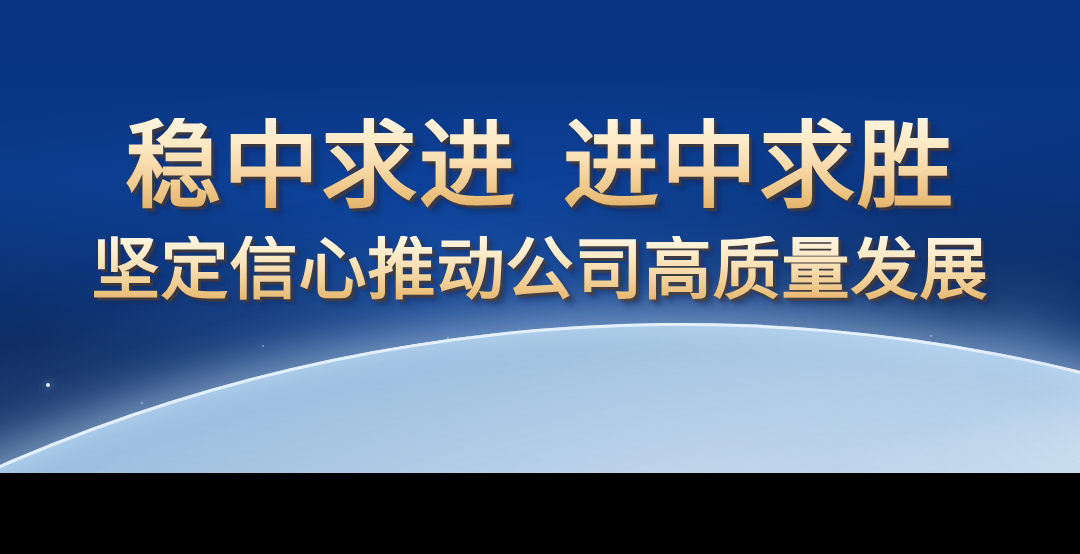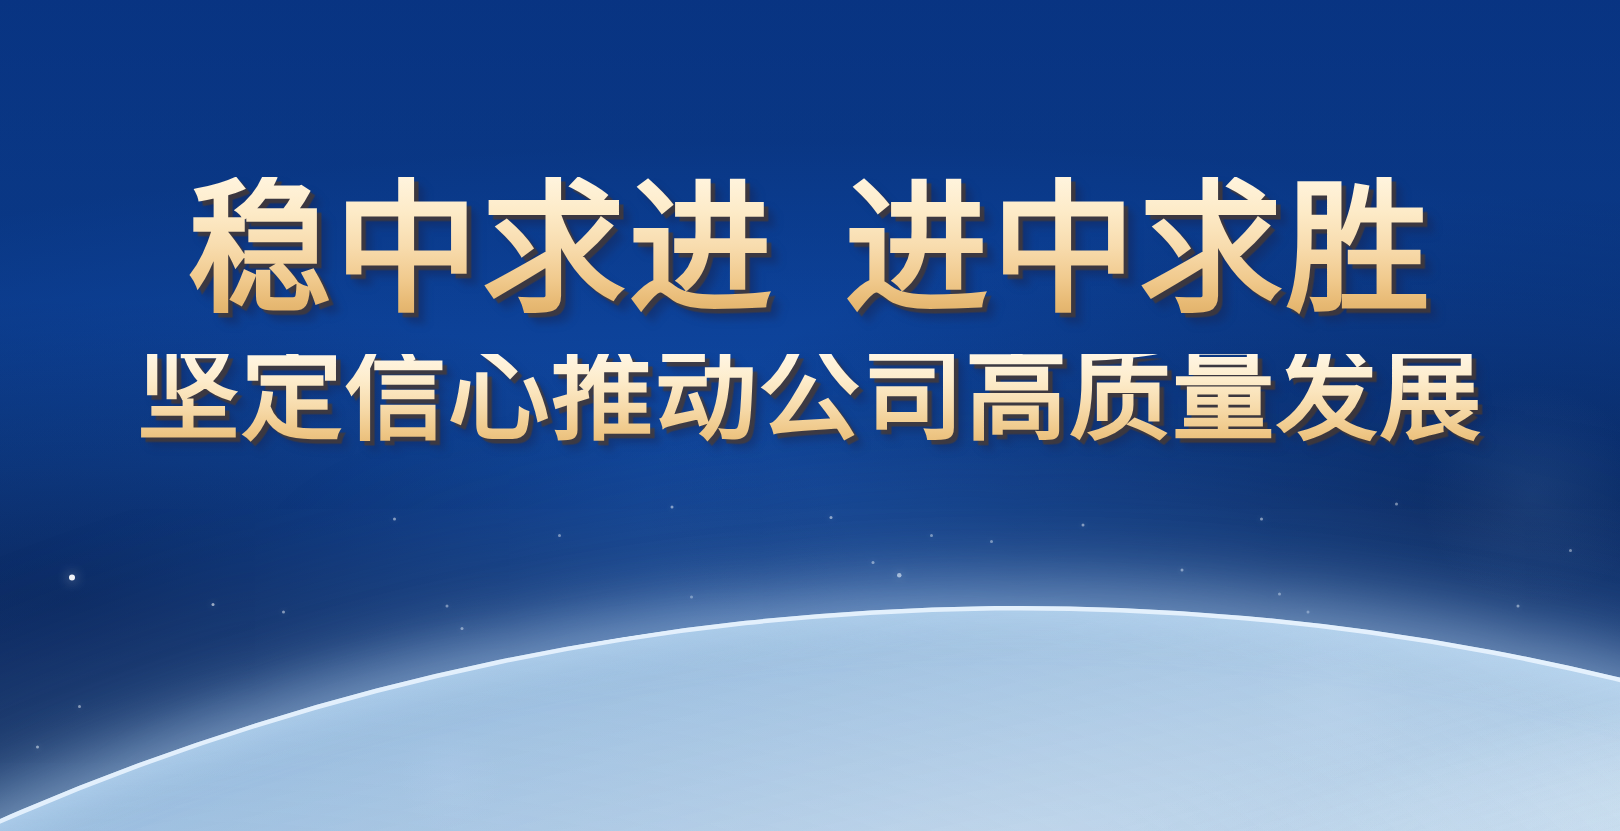--- a/index.html
+++ b/index.html
@@ -4,21 +4,21 @@
 <title>Banner</title>
 <style>
   html, body {
     margin: 0;
     padding: 0;
     background: #000;
   }
   #banner {
     position: relative;
     width: 1080px;
-    height: 554px;
+    height: 473px;
     overflow: hidden;
     font-family: "Liberation Sans", "DejaVu Sans", sans-serif;
     background: #a16207;
     user-select: none;
   }
 
   
   .sky {
     position: absolute;
     inset: 0;
@@ -169,21 +169,21 @@
   .headline .gap {
     display: inline-block;
     width: 46px;
   }
   .subhead {
     margin: 22px 0 0 0;
     font-size: 68px;
     line-height: 1.0;
     font-weight: 700;
     letter-spacing: 1px;
-    font-family: Liberation Mono, monospace;
+    font-family: Liberation Serif, serif;
     background: linear-gradient(180deg,
         #fff6e4 0%,
         #fdeccb 26%,
         #f7dbab 52%,
         #eec685 78%,
         #e3b268 100%);
     -webkit-background-clip: text;
     background-clip: text;
     color: transparent;
     -webkit-text-fill-color: transparent;

